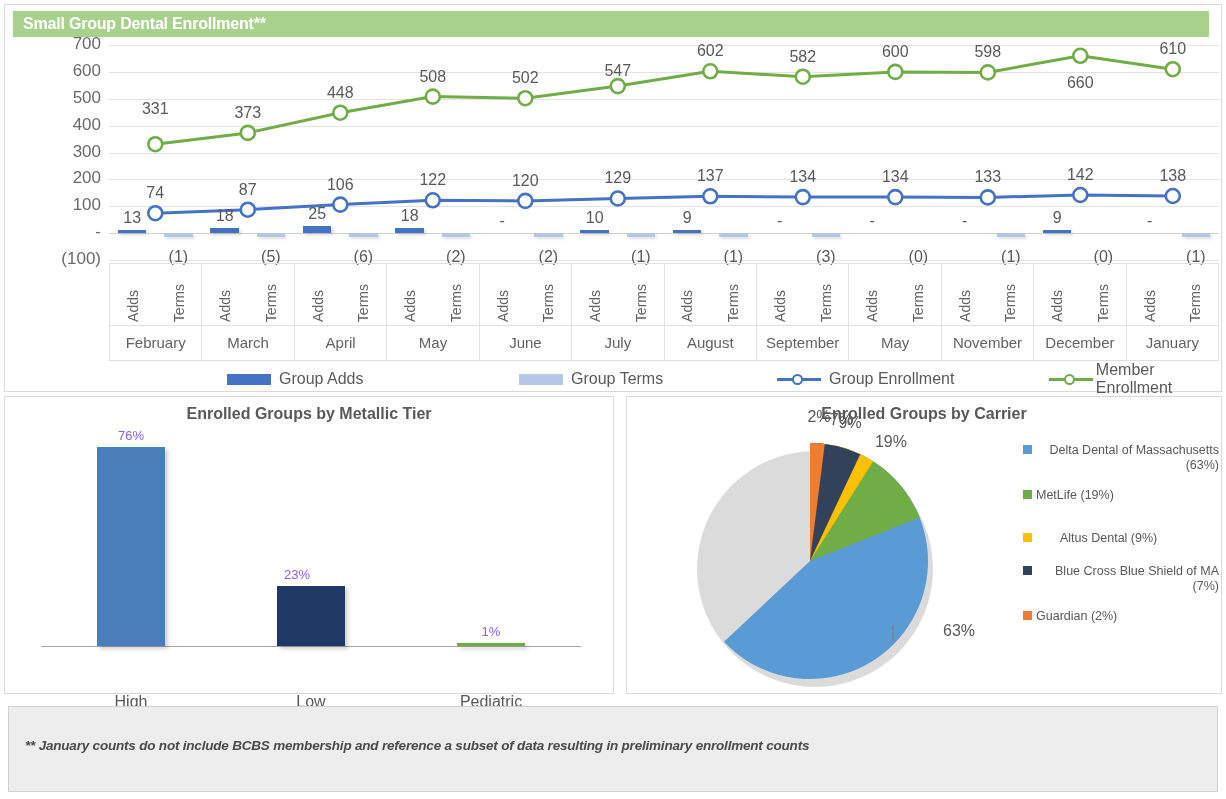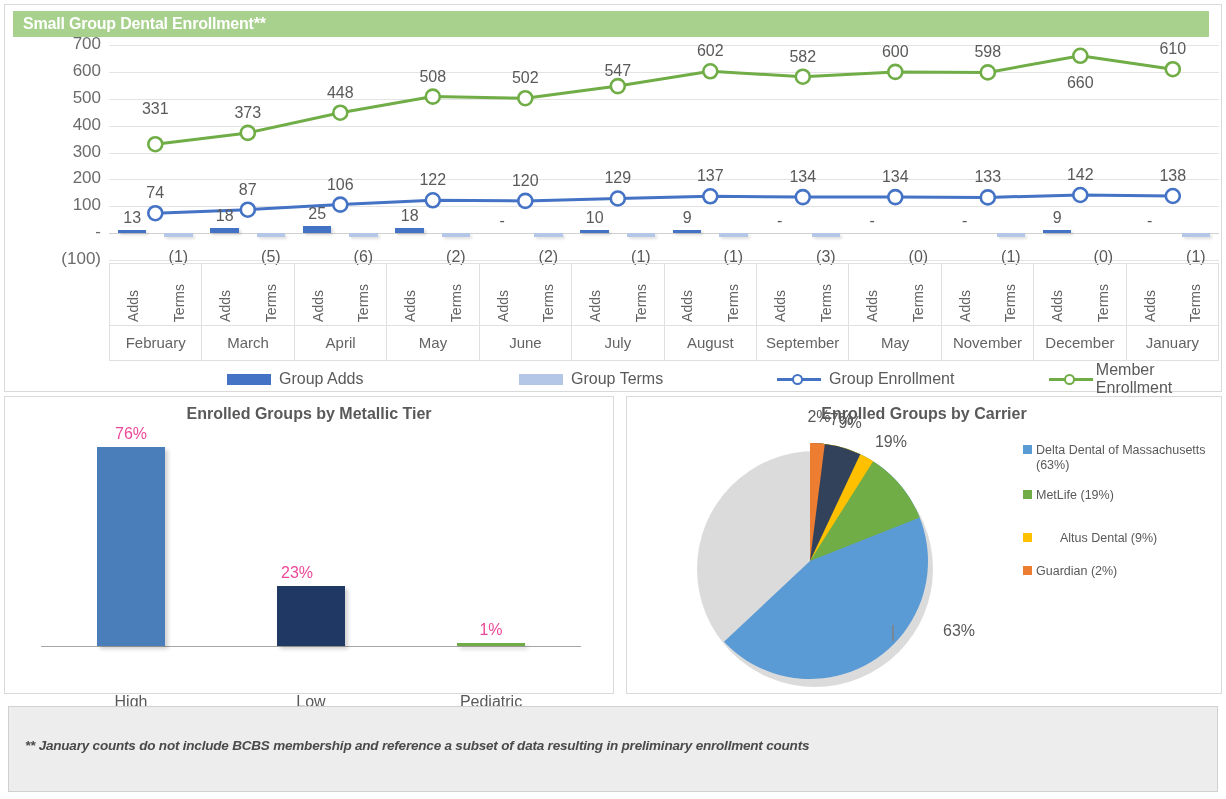--- a/index.html
+++ b/index.html
@@ -74,42 +74,42 @@
     border:1px solid #d9d9d9;background:#fff;box-sizing:border-box;
   }
   .sub-title{
     position:absolute;left:0;top:8px;width:100%;text-align:center;
     font-size:16px;font-weight:bold;color:#595959;
   }
   #tier-plot{position:absolute;left:36px;top:40px;width:540px;height:210px;}
   #tier-baseline{position:absolute;left:0;bottom:0;width:100%;height:1px;background:#a6a6a6;}
   .tbar{position:absolute;bottom:1px;box-shadow:3px 3px 4px rgba(0,0,0,0.18);}
   .tbar-lbl{
-    position:absolute;font-size:16px;color:#ec4899;text-align:center;
+    position:absolute;font-size:13px;color:#8b5cf6;text-align:center;
     transform:translate(-50%,-100%);white-space:nowrap;
   }
   .tcat{
     position:absolute;top:256px;font-size:16px;color:#595959;
     text-align:center;transform:translateX(-50%);white-space:nowrap;
   }
   
   #carrier-panel{
     position:absolute;left:626px;top:396px;width:596px;height:298px;
     border:1px solid #d9d9d9;background:#fff;box-sizing:border-box;
   }
   #pie-wrap{position:absolute;left:58px;top:42px;width:250px;height:240px;}
   svg#pie{position:absolute;left:0;top:0;width:250px;height:240px;overflow:visible;}
   .pie-lbl{
     position:absolute;font-size:16px;color:#595959;white-space:nowrap;
     transform:translate(-50%,-50%);
   }
   #pie-legend{
     position:absolute;left:396px;top:46px;width:196px;font-size:12.5px;color:#595959;
   }
-  .plegrow{display:flex;align-items:flex-start;margin-bottom:14px;line-height:1.22;}
+  .plegrow{display:flex;align-items:flex-start;margin-bottom:14px;line-height:1.22;text-align:right;}
   .psw{width:9px;height:9px;flex:0 0 9px;margin-top:2px;margin-right:4px;}
   
   #footnote{
     position:absolute;left:8px;top:706px;width:1210px;height:86px;
     border:1px solid #d0d0d0;background:#ededed;box-sizing:border-box;
   }
   .fn{
     position:absolute;left:16px;font-style:italic;font-weight:bold;
     font-size:13.5px;color:#4a4a4a;letter-spacing:-0.2px;
   }
@@ -447,20 +447,24 @@
       </div>
       <div class="plegrow" style="margin-bottom: 28px;">
         <span class="psw" style="background: rgb(112, 173, 71);"></span>
         <span>MetLife (19%)</span>
       </div>
       <div class="plegrow" style="margin-bottom: 18px; gap: 24px;">
         <span class="psw" style="background: rgb(255, 192, 0);"></span>
         <span>Altus Dental (9%)</span>
       </div>
       <div class="plegrow">
+        <span class="psw" style="background: rgb(51, 66, 91);"></span>
+        <span>Blue Cross Blue Shield of MA (7%)</span>
+      </div>
+      <div class="plegrow">
         <span class="psw" style="background: rgb(237, 125, 49);"></span>
         <span>Guardian (2%)</span>
       </div>
     </div>
 </div>
 
 <div id="footnote">
   <div class="fn" id="fn1">** January counts do not include BCBS membership and reference a subset of data resulting in preliminary enrollment counts</div>
 </div>
 

